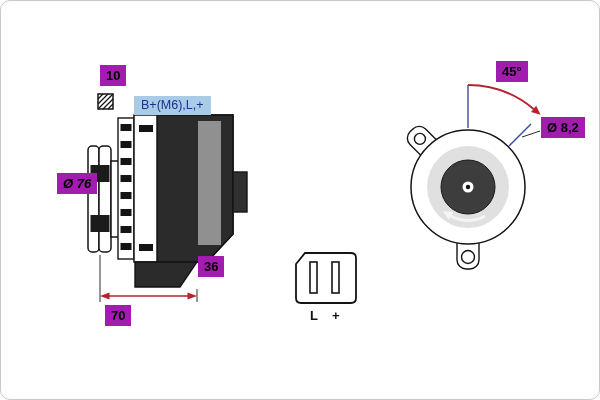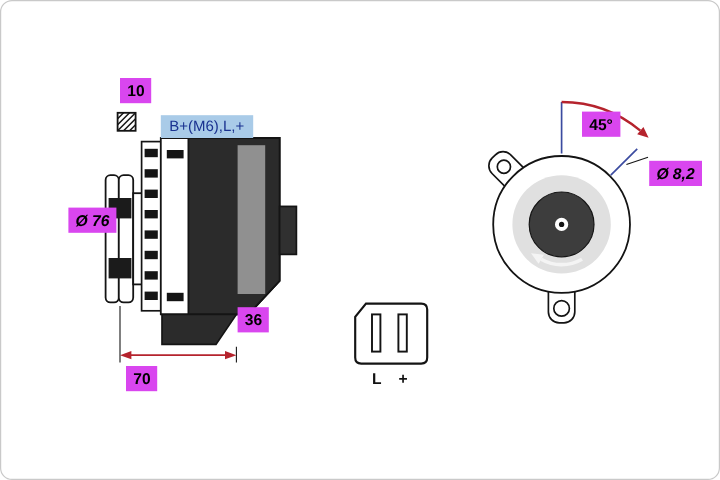--- a/index.html
+++ b/index.html
@@ -4,21 +4,21 @@
 <style>
   * { margin:0; padding:0; box-sizing:border-box; }
   html,body { background:#ffffff; font-family:"Liberation Sans", sans-serif; }
   .canvas {
     position:relative; width:600px; height:400px;
     background:#ffffff; border:1px solid #c9c9c9; border-radius:10px;
     overflow:hidden;
   }
   .drawing { position:absolute; left:0; top:0; }
   .ylabel {
-    position:absolute; background:#d946ef; color:#000;
+    position:absolute; background:#a21caf; color:#000;
     font-weight:bold; font-size:13px; line-height:1;
     padding:4px 6px; white-space:nowrap;
   }
   .blabel {
     position:absolute; background:#a9cbe8; color:#1a3290;
     font-weight:normal; font-size:12.5px; line-height:1;
     padding:3px 7px; white-space:nowrap;
   }
   .pinlabel {
     position:absolute; color:#111; font-weight:bold; font-size:13px; line-height:1;
@@ -126,22 +126,22 @@
   <div class="ylabel" style="left:99px; top:64px;">10</div>
 
   <div class="blabel" style="left:133px; top:95px;">B+(M6),L,+</div>
 
   <div class="ylabel" style="left:56px; top:172px;font-style:italic;">Ø 76</div>
 
   <div class="ylabel" style="left:197px; top:255px;">36</div>
 
   <div class="ylabel" style="left:104px; top:304px;">70</div>
 
-  <div class="ylabel" style="left:484px; top:60px;margin-top:32px;">45°</div>
+  <div class="ylabel" style="left:495px; top:60px;">45°</div>
 
-  <div class="ylabel" style="left:540px; top:133px;font-style:italic;">Ø 8,2</div>
+  <div class="ylabel" style="left:540px; top:116px;">Ø 8,2</div>
 
 
   <div class="pinlabel" style="left:309px; top:308px;">L</div>
 
   <div class="pinlabel" style="left:331px; top:308px;">+</div>
 
 </div>
 
 </body></html>

